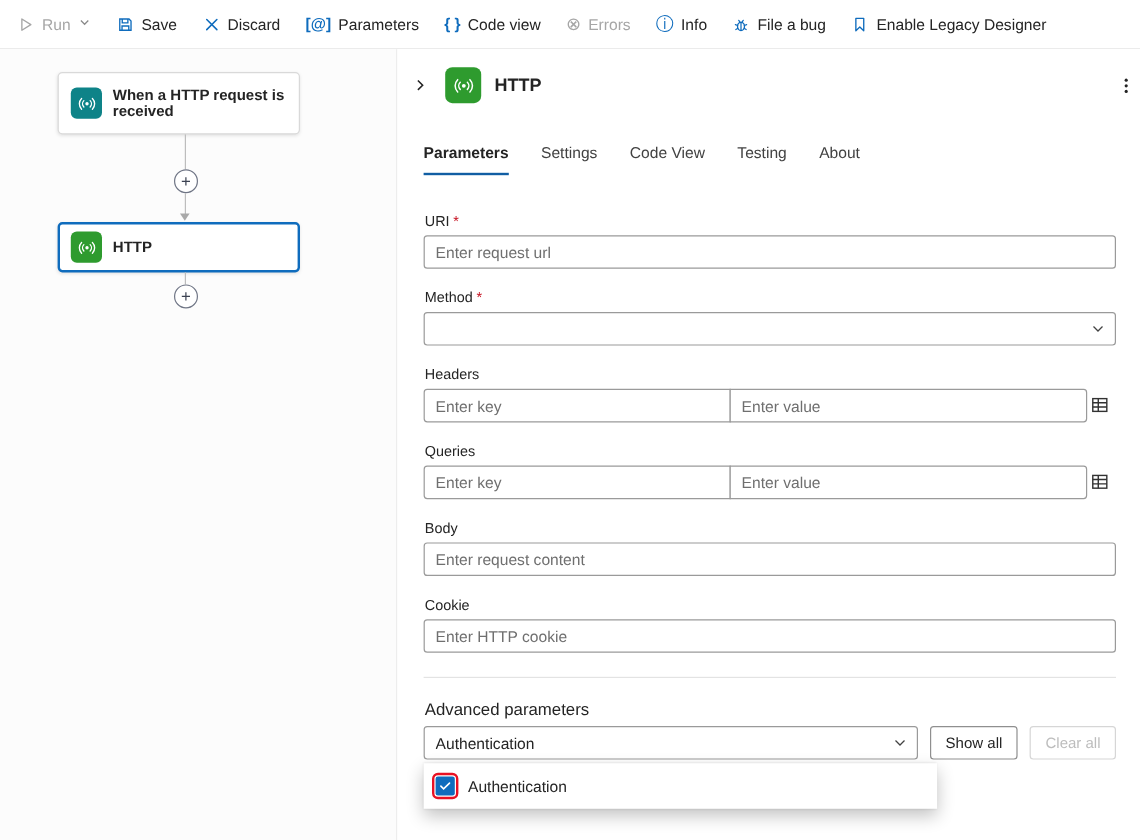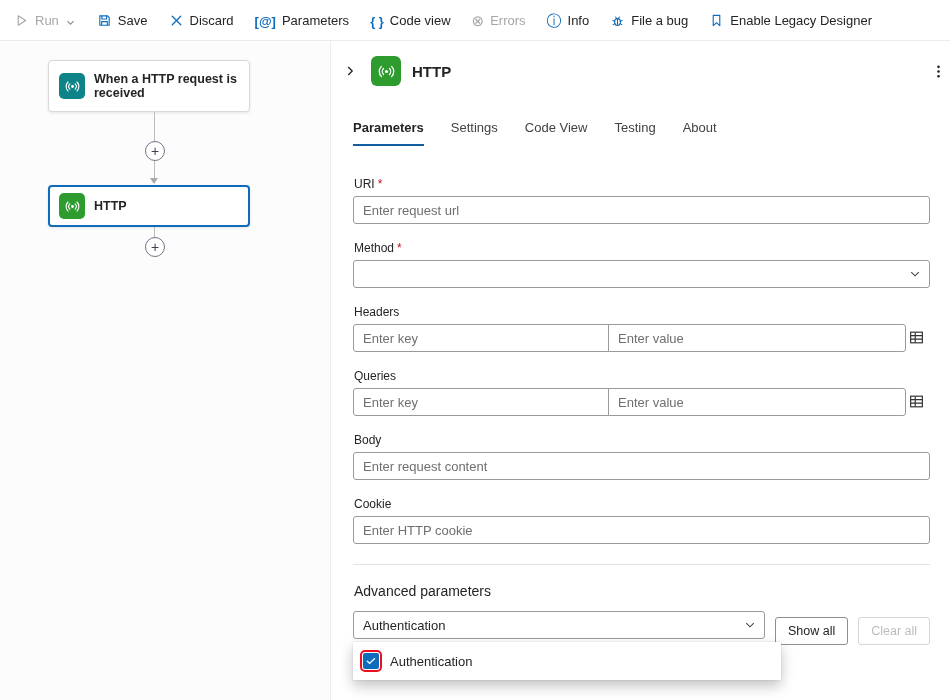--- a/index.html
+++ b/index.html
@@ -2,21 +2,21 @@
 <html><head>
 <meta charset="utf-8">
 <style>
   * { box-sizing: border-box; }
   html,body { margin:0; padding:0; }
   body { font-family:"Liberation Sans", sans-serif; }
   .app { width:950px; height:700px; background:#fff; position:relative; overflow:hidden; color:#242424; font-size:13px; }
 
   
   .toolbar { height:41px; display:flex; align-items:center; gap:21px; padding:0 14px; border-bottom:1px solid #ebebeb; }
-  .tb-item { display:flex; align-items:flex-end; gap:6px; cursor:pointer; white-space:nowrap; color:#242424; }
+  .tb-item { display:flex; align-items:flex-start; gap:6px; cursor:pointer; white-space:nowrap; color:#242424; }
   .tb-item .ic { width:15px; height:15px; color:#0f6cbd; display:block; }
   .tb-item .glyph { color:#0f6cbd; font-weight:700; font-size:13px; line-height:1; }
   .tb-item.disabled { color:#a6a6a6; }
   .tb-item.disabled .ic, .tb-item.disabled .glyph { color:#a6a6a6; }
   .chev-sm { width:11px; height:11px; color:#8a8a8a; display:block; }
 
   
   .main { display:flex; height:659px; }
   .canvas { width:330px; flex:none; position:relative; background:#fcfcfc; }
   .panel { flex:1; border-left:1px solid #ededed; position:relative; background:#fff; }
@@ -74,21 +74,21 @@
   .kv .val { width:298px; flex:none; margin-left:-1px; border-radius:0 3px 3px 0; }
   .mode-btn { margin-left:auto; margin-right:4px; width:18px; height:18px; color:#323232; cursor:pointer; }
   .mode-btn svg { width:17px; height:17px; }
   .divider { border-top:1px solid #e3e3e3; margin-top:20px; }
 
   .adv-label { font-size:14px; margin:18px 0 7px 1px; height:15px; }
   .adv-row { display:flex; align-items:center; gap:10px; position:relative; }
   .adv-combo { position:relative; width:412px; flex:none; }
   .adv-combo .txt { padding-right:30px; }
   .btn { height:28px; padding:0 12px; border:1px solid #8f8f8f; border-radius:3px; background:#fff;
-         font-size:12.5px; color:#242424; font-family:inherit; cursor:pointer; white-space:nowrap;margin-top:12px; }
+         font-size:12.5px; color:#242424; font-family:inherit; cursor:pointer; white-space:nowrap; }
   .btn.disabled { color:#bdbdbd; border-color:#d6d6d6; cursor:default; }
 
   .dropdown { position:absolute; top:31px; left:0; width:428px; background:#fff; z-index:10; padding:3px 0;
               box-shadow:0 6px 14px rgba(0,0,0,.24), 0 0 2px rgba(0,0,0,.12); }
   .dd-item { display:flex; align-items:center; gap:11px; padding:8px 10px; font-size:13px; cursor:pointer; }
   .checkbox { width:16px; height:16px; flex:none; background:#0f6cbd; border-radius:2px; display:flex;
               align-items:center; justify-content:center; outline:2px solid #e81123; outline-offset:1px; }
   .checkbox svg { width:12px; height:12px; }
 </style>
 </head>

